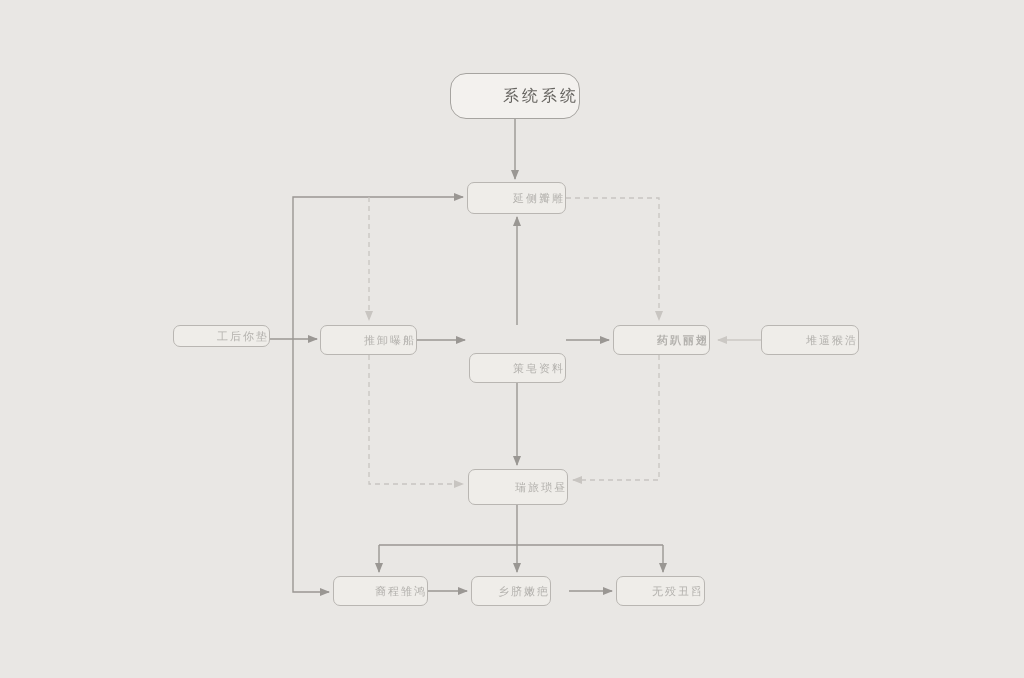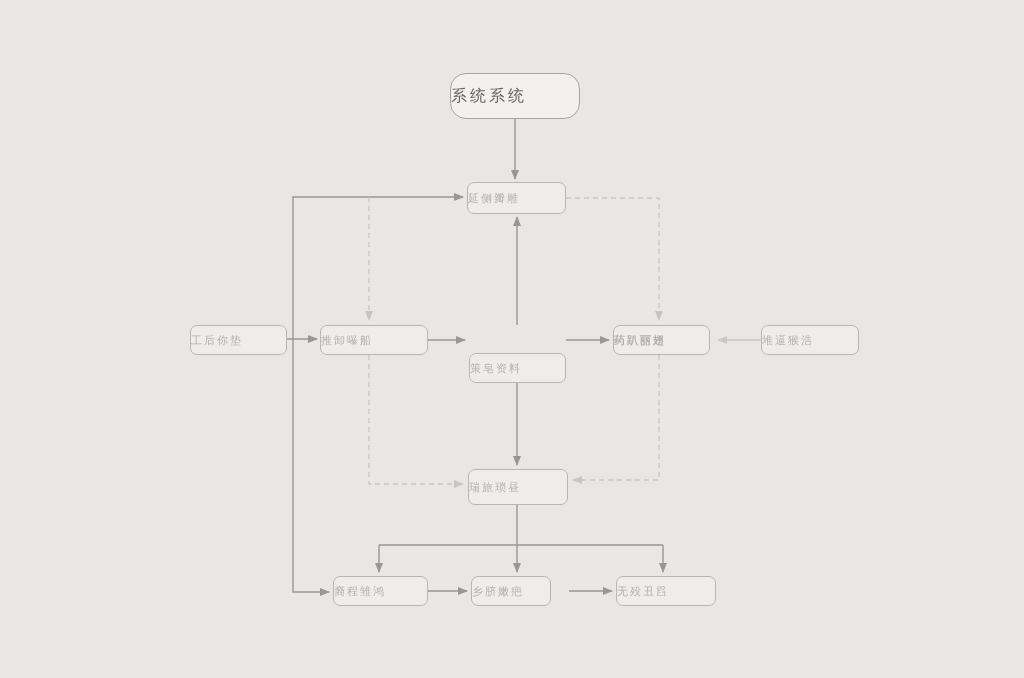--- a/index.html
+++ b/index.html
@@ -18,49 +18,49 @@
     position: absolute;
     left: 0; top: 0;
     width: 1024px; height: 678px;
     pointer-events: none;
   }
   .node {
     position: absolute;
     box-sizing: border-box;
     display: flex;
     align-items: center;
-    justify-content: flex-start;
+    justify-content: flex-end;
     background: #efede9;
     border: 1px solid #b9b6b2;
     border-radius: 7px;
     color: #b3b1ad;
     font-size: 11px;
     letter-spacing: 2px;
     white-space: nowrap;
     user-select: none;
   }
   #node-top {
     left: 450px; top: 73px; width: 130px; height: 46px;
     border-radius: 16px;
     background: #f3f1ee;
     border-color: #a6a4a0;
     color: #666460;
     font-size: 16px;
     letter-spacing: 3px;
   }
   #node-mid-top      { left: 467px; top: 182px; width:  99px; height: 32px; }
-  #node-far-left     { left: 190px; top: 325px; width:  97px; height: 30px; }
-  #node-left-center  { left: 320px; top: 325px; width:  108px; height: 30px; }
+  #node-far-left     { left: 173px; top: 325px; width:  97px; height: 22px; }
+  #node-left-center  { left: 320px; top: 325px; width:  97px; height: 30px; }
   #node-center       { left: 469px; top: 325px; width:  97px; height: 30px; margin-top: 28px; }
   #node-right-center { left: 613px; top: 325px; width:  97px; height: 30px; font-weight: bold; }
   #node-far-right    { left: 761px; top: 325px; width:  98px; height: 30px; }
   #node-lower-mid    { left: 468px; top: 469px; width: 100px; height: 36px; }
   #node-bottom-left  { left: 333px; top: 576px; width:  95px; height: 30px; }
   #node-bottom-center{ left: 471px; top: 576px; width:  80px; height: 30px; }
-  #node-bottom-right { left: 616px; top: 576px; width:  100px; height: 30px; }
+  #node-bottom-right { left: 616px; top: 576px; width:  89px; height: 30px; }
 </style>
 </head>
 <body>
 
 <div id="canvas">
 
   <svg id="connector-layer" viewBox="0 0 1024 678" xmlns="http://www.w3.org/2000/svg">
     <defs>
       <marker id="arrow-solid" markerUnits="userSpaceOnUse" markerWidth="10" markerHeight="8" refX="9" refY="4" orient="auto">
         <path d="M0,0 L10,4 L0,8 Z" fill="#9a9793"></path>

